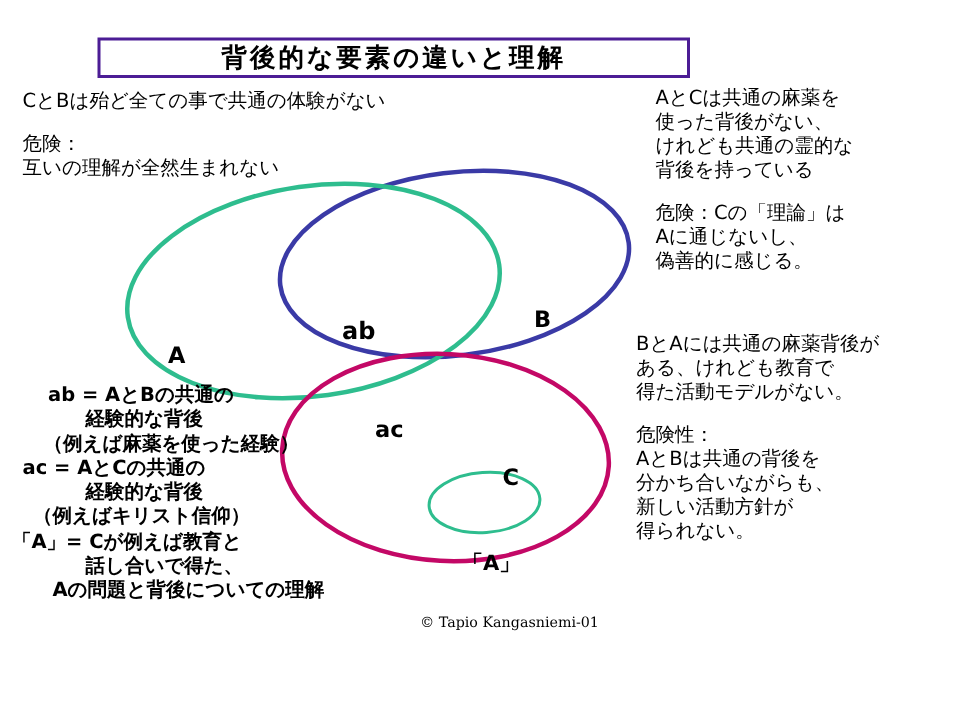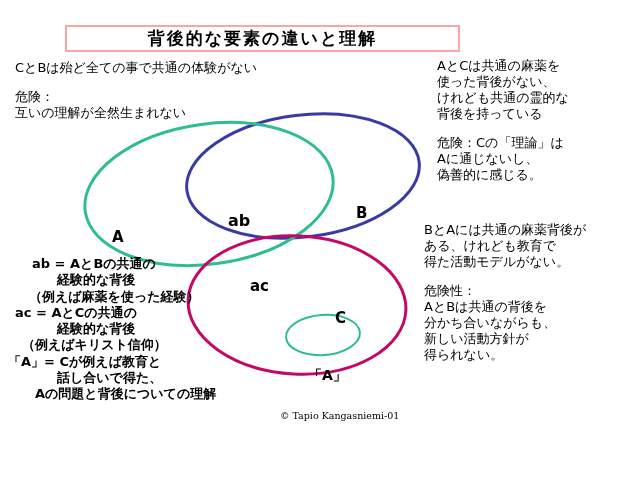--- a/index.html
+++ b/index.html
@@ -3,30 +3,30 @@
 <meta charset="utf-8">
 <style>
   html,body{margin:0;padding:0;background:#fff;}
   .canvas{
     position:relative;width:640px;height:480px;background:#ffffff;overflow:hidden;
     font-family:"DejaVu Sans",sans-serif;color:#000;
   }
   .venn-svg{position:absolute;left:0;top:0;}
   .title-box{
     position:absolute;left:65px;top:25px;width:391px;height:23px;
-    border:2px solid #fca5a5;display:flex;align-items:center;justify-content:center;
+    border:2px solid #4c1d95;display:flex;align-items:center;justify-content:center;
     font-size:17px;font-weight:bold;letter-spacing:2px;white-space:nowrap;
   }
   .note{position:absolute;font-size:13px;font-weight:normal;line-height:16px;white-space:nowrap;}
   .note .gap{margin-top:13px;}
   .note-top-left{left:15px;top:60px;}
   .note-top-right{left:437px;top:58px;}
   .note-mid-right{left:424px;top:222px;}
   .legend{position:absolute;left:0;top:256px;font-size:13px;font-weight:bold;line-height:16.3px;white-space:nowrap;}
-  .legend .l1{padding-left:32px;}
+  .legend .l1{padding-left:16px;margin-left:16px;}
   .legend .l2{padding-left:57px;}
   .legend .l3{padding-left:29px;}
   .legend .l4{padding-left:15px;}
   .legend .l5{padding-left:57px;}
   .legend .l6{padding-left:22px;}
   .legend .l7{padding-left:8px;}
   .legend .l8{padding-left:57px;}
   .legend .l9{padding-left:35px;}
   .vlabel{position:absolute;font-weight:bold;font-size:15px;white-space:nowrap;margin-top:42px;}
   .vlabel-a{left:112px;top:186px;}

